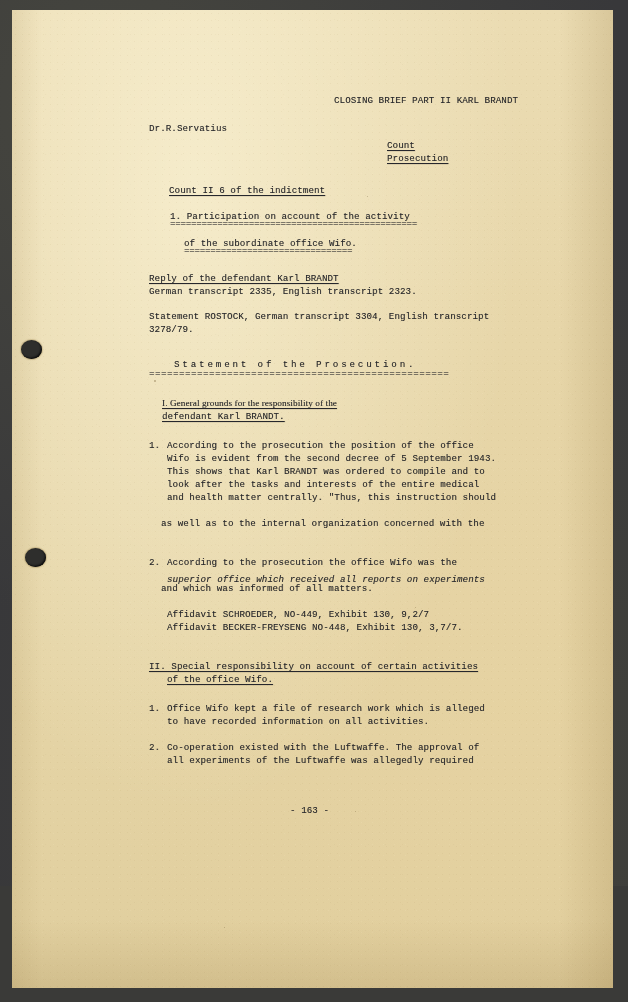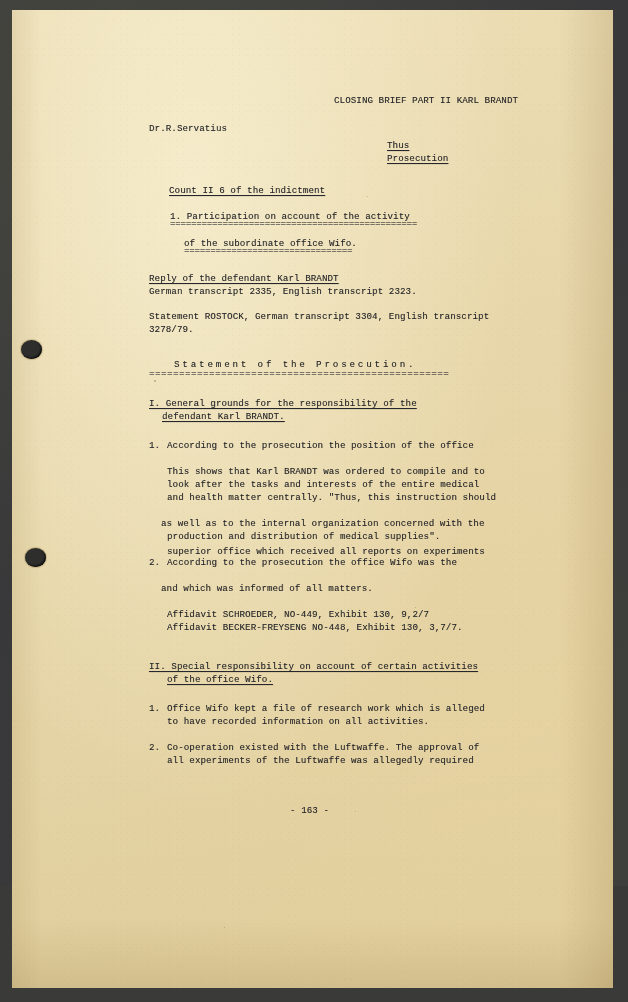--- a/index.html
+++ b/index.html
@@ -130,21 +130,21 @@
     <div class="speck" style="left:403px;top:597px;width:1.2px;height:1.2px;"></div>
     <div class="speck" style="left:355px;top:186px;width:1.3px;height:1.3px;"></div>
     <div class="speck" style="left:212px;top:917px;width:1.1px;height:1.1px;"></div>
 
     <div id="text-layer">
 
       <div class="ln" style="left:322px; top:84px;">CLOSING BRIEF PART II KARL BRANDT</div>
 
       <div class="ln" style="left:137px; top:112px;">Dr.R.Servatius</div>
 
-      <div class="ln u" style="left:375px; top:129px;">Thus</div>
+      <div class="ln u" style="left:375px; top:129px;">Count</div>
 
       <div class="ln u" style="left:375px; top:142px;">Prosecution</div>
 
       <div class="ln u" style="left:157px; top:174px;">Count II 6 of the indictment</div>
 
       <div class="ln" style="left:158px; top:200px;">1. Participation on account of the activity</div>
       <div class="eqrule" style="left:158px; top:207px;">===============================================</div>
 
       <div class="ln" style="left:172px; top:227px;">of the subordinate office Wifo.</div>
       <div class="eqrule" style="left:172px; top:234px;">================================</div>
@@ -153,34 +153,34 @@
 
       <div class="ln" style="left:137px; top:275px;">German transcript 2335, English transcript 2323.</div>
 
       <div class="ln" style="left:137px; top:300px;">Statement ROSTOCK, German transcript 3304, English transcript</div>
 
       <div class="ln" style="left:137px; top:313px;">3278/79.</div>
 
       <div class="ln spaced" style="left:162px; top:348px;">Statement of the Prosecution.</div>
       <div class="eqrule" style="left:137px; top:357px; letter-spacing:0.55px;">==================================================</div>
 
-      <div class="ln u" style="left:137px; top:387px;">I. General grounds for the responsibility of the</div>
+      <div class="ln u" style="left:150px; top:387px;font-family:Liberation Serif, serif;">I. General grounds for the responsibility of the</div>
       <div class="ln u" style="left:150px; top:400px;">defendant Karl BRANDT.</div>
 
       <div class="ln" style="left:137px; top:429px;">1.</div>
       <div class="ln" style="left:155px; top:429px;">According to the prosecution the position of the office</div>
+      <div class="ln" style="left:155px; top:442px;">Wifo is evident from the second decree of 5 September 1943.</div>
       <div class="ln" style="left:155px; top:455px;">This shows that Karl BRANDT was ordered to compile and to</div>
       <div class="ln" style="left:155px; top:468px;">look after the tasks and interests of the entire medical</div>
       <div class="ln" style="left:155px; top:481px;">and health matter centrally. "Thus, this instruction should</div>
       <div class="ln" style="left:149px; top:507px;">as well as to the internal organization concerned with the</div>
-      <div class="ln" style="left:155px; top:520px;">production and distribution of medical supplies".</div>
 
       <div class="ln" style="left:137px; top:546px;">2.</div>
       <div class="ln" style="left:155px; top:546px;">According to the prosecution the office Wifo was the</div>
-      <div class="ln" style="left:155px; top:535px;">superior office which received all reports on experiments</div>
+      <div class="ln" style="left:155px; top:563px;font-style:italic;">superior office which received all reports on experiments</div>
       <div class="ln" style="left:149px; top:572px;">and which was informed of all matters.</div>
 
       <div class="ln" style="left:155px; top:598px;">Affidavit SCHROEDER, NO-449, Exhibit 130, 9,2/7</div>
       <div class="ln" style="left:155px; top:611px;">Affidavit BECKER-FREYSENG NO-448, Exhibit 130, 3,7/7.</div>
 
       <div class="ln u" style="left:137px; top:650px;">II. Special responsibility on account of certain activities</div>
       <div class="ln u" style="left:155px; top:663px;">of the office Wifo.</div>
 
       <div class="ln" style="left:137px; top:692px;">1.</div>
       <div class="ln" style="left:155px; top:692px;">Office Wifo kept a file of research work which is alleged</div>

